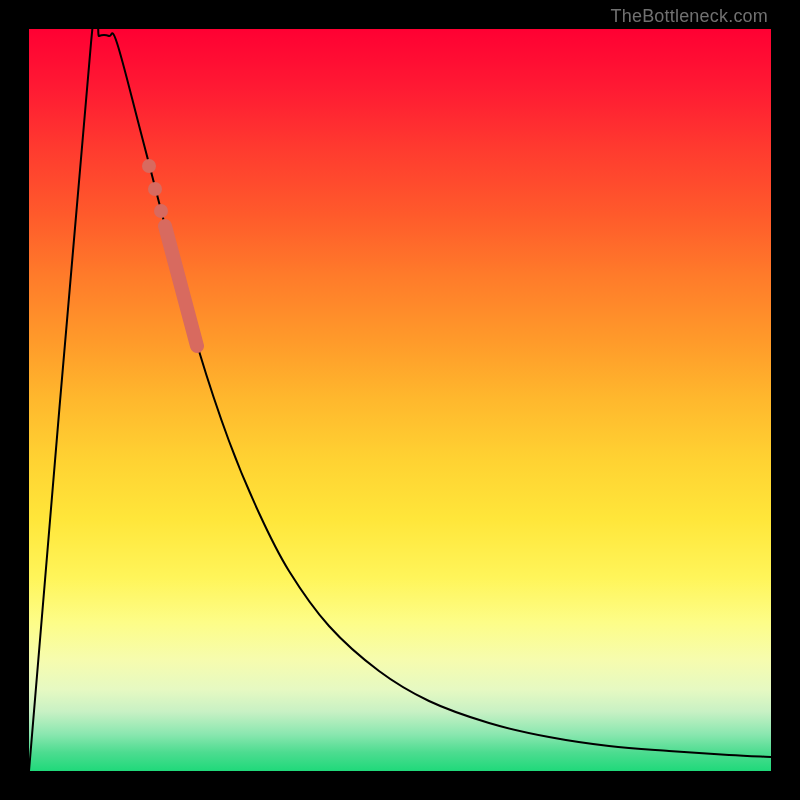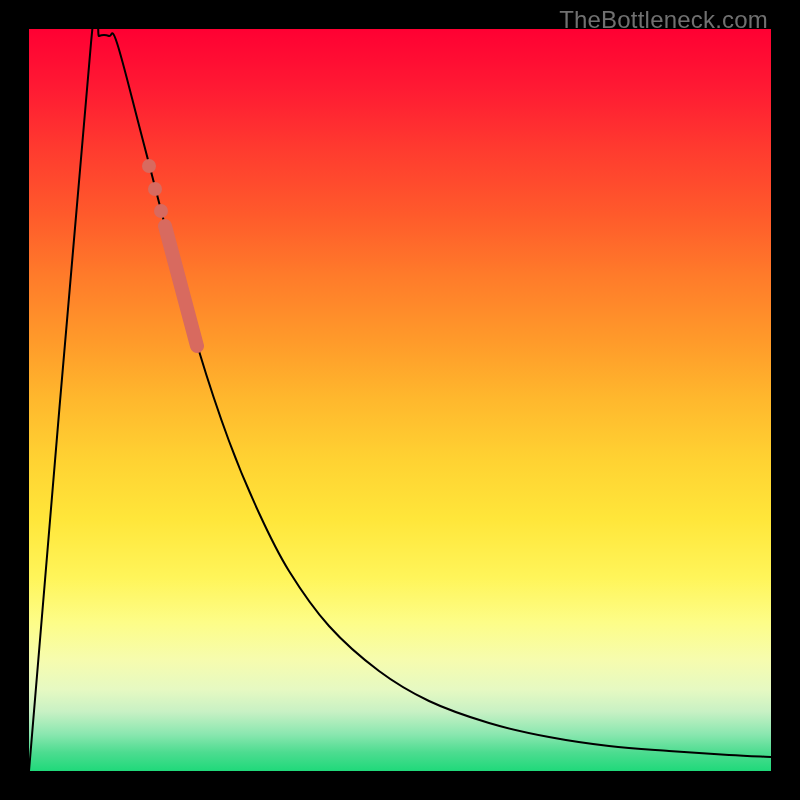--- a/index.html
+++ b/index.html
@@ -47,21 +47,21 @@
       #8be7b0 95%,
       #4ddc90 97.5%,
       #1fd97a 100%
     );
   }
   .watermark {
     position: absolute;
     top: 6px;
     right: 32px;
     color: #707070;
-    font-size: 24px;
+    font-size: 18px;
     font-weight: 400;
     letter-spacing: 0.2px;
     pointer-events: none;
   }
   svg.curve {
     position: absolute;
     inset: 0;
   }
 </style>
 </head>

